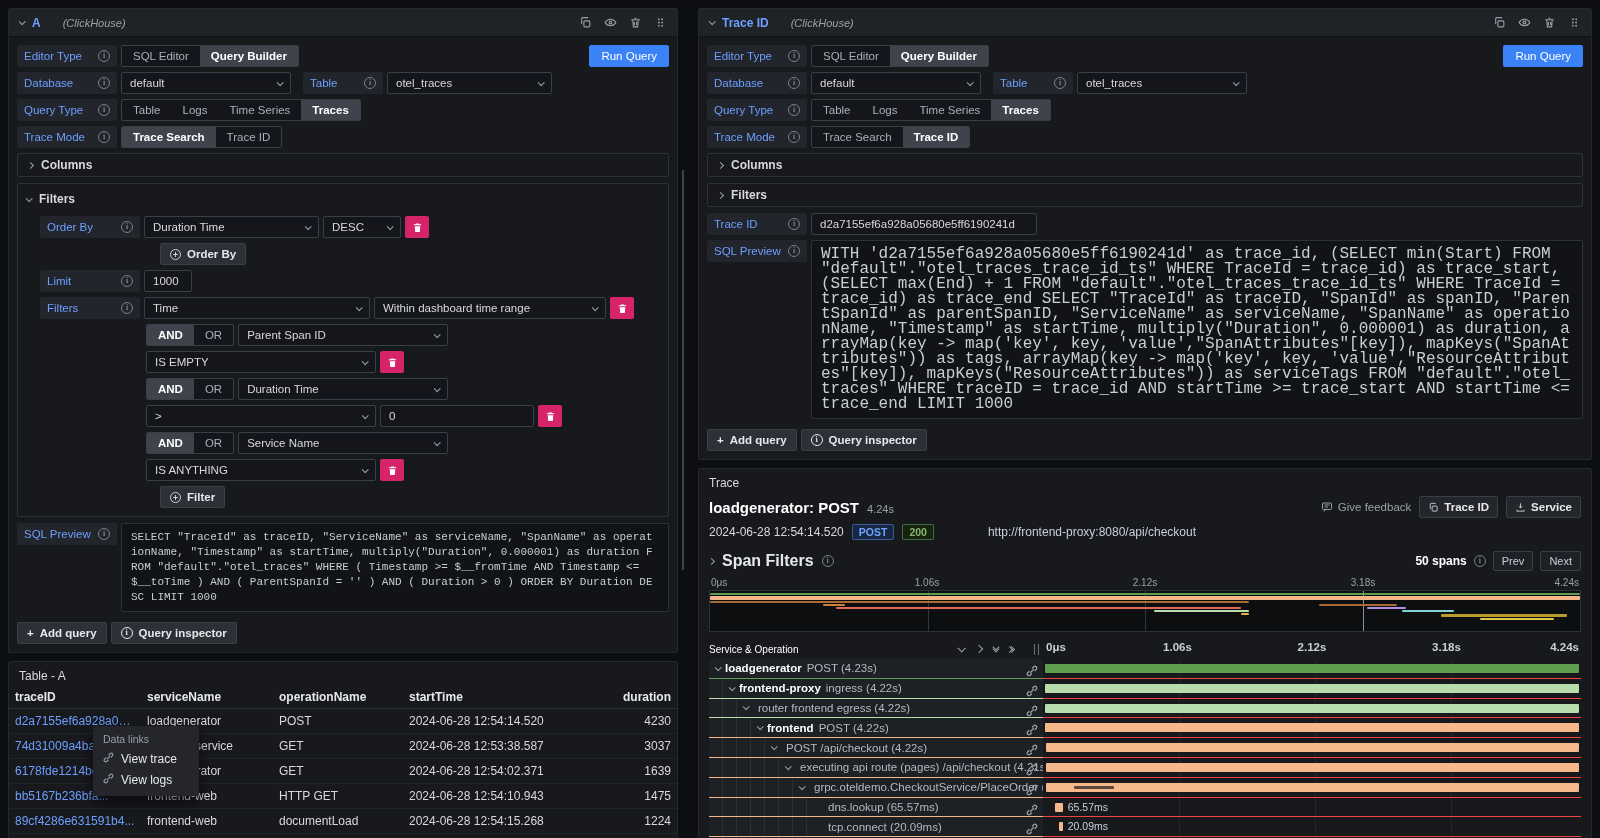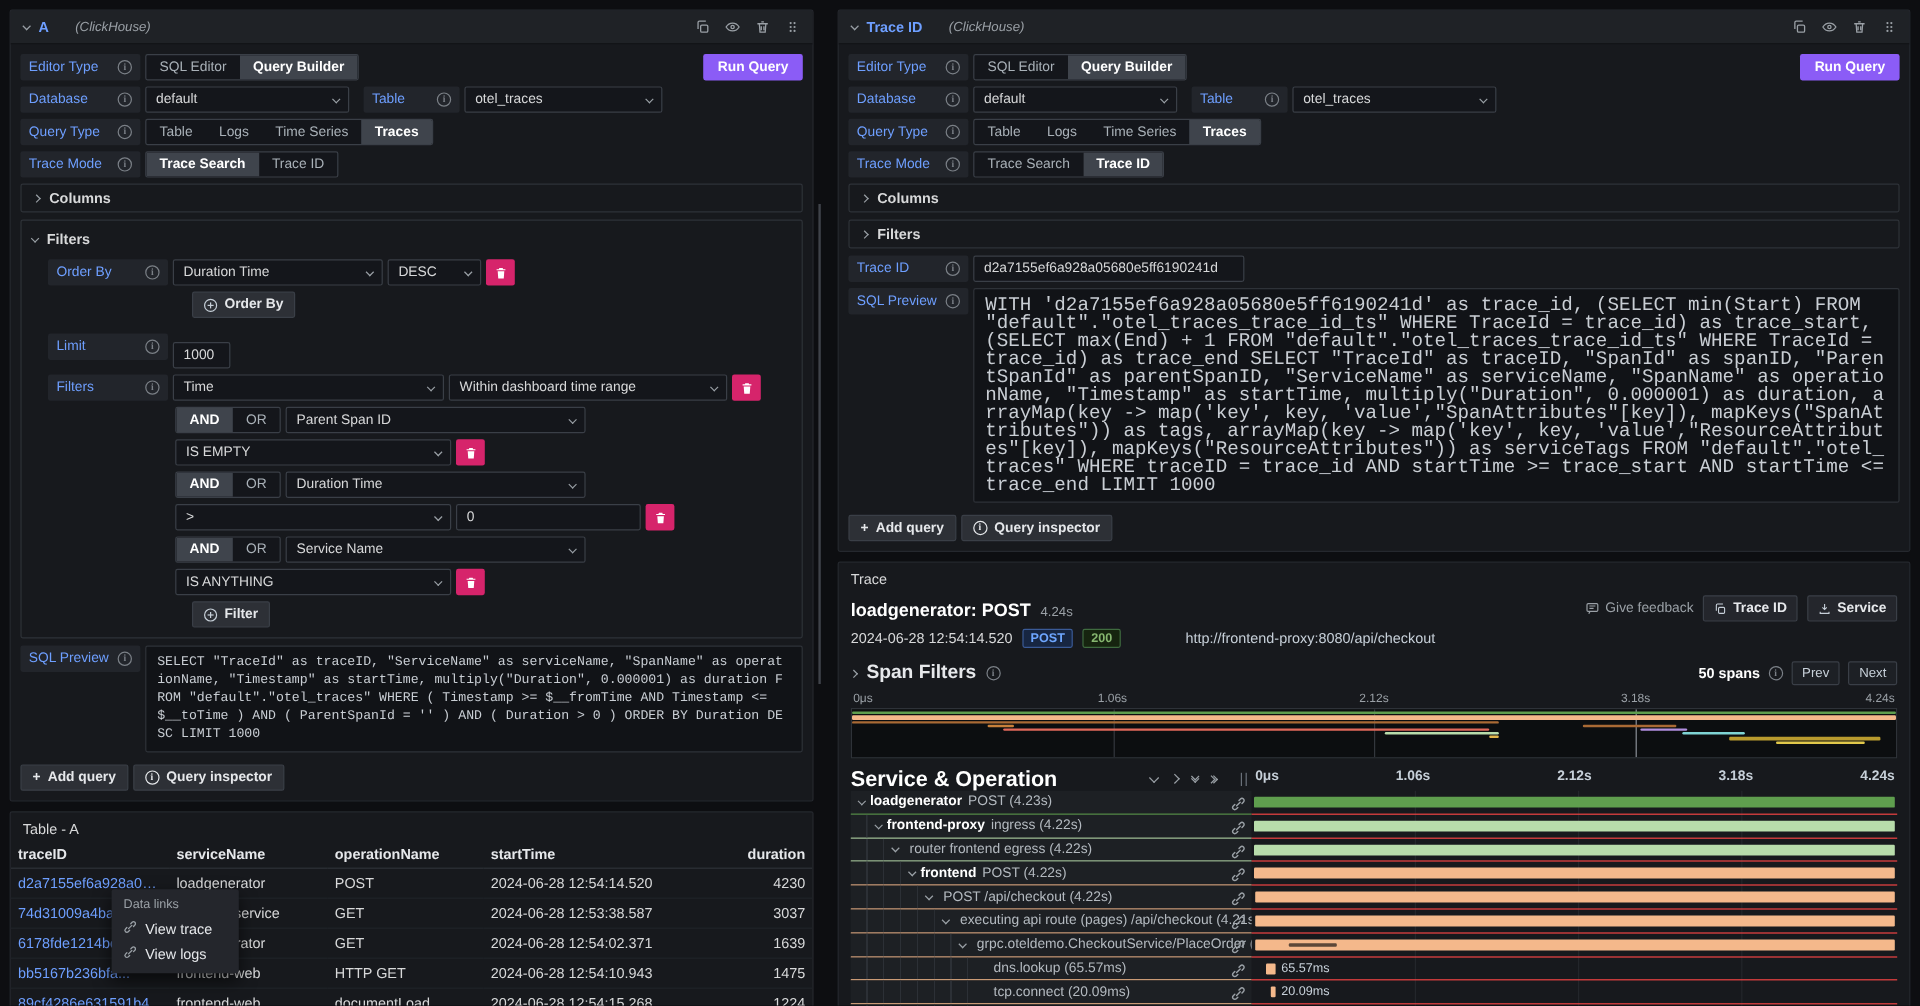--- a/index.html
+++ b/index.html
@@ -22,43 +22,43 @@
   .frow { display:flex; align-items:center; gap:4px; margin-bottom:5px; position:relative; }
   .lbl { width:100px; height:22px; background:#22252b; border-radius:2px; display:flex; align-items:center;
     justify-content:space-between; padding:0 7px; flex-shrink:0; }
   .lbl .ltx { color:#6e9fff; font-size:11.5px; }
   .lbl.w80 { width:80px; }
   .info { width:12px; height:12px; border-radius:50%; border:1px solid #7b8087; color:#7b8087;
     font:bold 8px/10px "Liberation Serif", serif; display:inline-flex; align-items:center; justify-content:center; flex-shrink:0; }
   .seg { display:flex; border:1px solid #3a3f47; border-radius:2px; background:#14161b; height:22px; overflow:hidden; }
   .segopt { padding:0 11px; line-height:20px; font-size:11.5px; color:#a9b1b8; cursor:pointer; white-space:nowrap; }
   .segopt.sel { background:#3f444c; color:#fff; font-weight:bold; }
-  .runq { margin-left:auto; height:22px; background:#8b5cf6; color:#fff; border:none; border-radius:2px;
-    font-size:11.5px; font-weight:bold; padding:0 12px; cursor:pointer; font-family:inherit; }
+  .runq { margin-left:auto; height:22px; background:#3b82f6; color:#fff; border:none; border-radius:2px;
+    font-size:11.5px; font-weight:normal; padding:0 12px; cursor:pointer; font-family:inherit; }
   .selbox { height:22px; background:#14161b; border:1px solid #3a3f47; border-radius:2px; display:flex;
     align-items:center; justify-content:space-between; padding:0 8px; gap:6px; cursor:pointer; }
   .selbox .selval { font-size:11.5px; color:#d8d9da; white-space:nowrap; overflow:hidden; }
   .inp { height:22px; background:#14161b; border:1px solid #3a3f47; border-radius:2px; padding:0 8px;
     font-size:11.5px; color:#d8d9da; display:flex; align-items:center; }
   .chev { width:6px; height:6px; border-right:1.5px solid #9aa0a6; border-bottom:1.5px solid #9aa0a6;
     display:inline-block; flex-shrink:0; }
   .chev.down { transform:rotate(45deg) translateY(-1px); }
   .chev.right { transform:rotate(-45deg); }
   .chev.sm { width:5px; height:5px; }
   .collapse { border:1px solid #2e3238; border-radius:2px; height:24px; display:flex; align-items:center;
     gap:8px; padding:0 10px; margin-bottom:6px; cursor:pointer; }
   .collapse .ctx { font-size:12px; font-weight:bold; color:#d8d9da; }
   .fbox { border:1px solid #2e3238; border-radius:2px; padding:8px 8px 8px 8px; margin-bottom:6px; }
   .fbox-head { display:flex; align-items:center; gap:8px; margin-bottom:10px; cursor:pointer; }
   .fbox-head .ctx { font-size:12px; font-weight:bold; color:#d8d9da; }
   .ml14 { margin-left:14px; }
   .ml120 { margin-left:120px; }
   .ml134 { margin-left:134px; }
-  .w175 { width:175px; } .w78 { width:78px; } .w48 { width:48px;margin-top:15px; } .w226 { width:226px; } .w232 { width:232px; }
-  .w218 { width:250px; } .w230 { width:230px; } .w154 { width:154px; } .w170 { width:170px; } .w165 { width:165px; }
+  .w175 { width:175px; } .w78 { width:78px; } .w48 { width:48px; } .w226 { width:226px; } .w232 { width:232px; }
+  .w218 { width:210px; } .w230 { width:230px; } .w154 { width:154px; } .w170 { width:170px; } .w165 { width:165px; }
   .del { width:24px; height:22px; background:#d6246b; border:none; border-radius:2px; display:flex;
     align-items:center; justify-content:center; cursor:pointer; flex-shrink:0; }
   .gbtn { height:22px; background:#2d3036; border:1px solid #3a3f47; border-radius:2px; color:#e6e8eb;
     font-size:11.5px; font-weight:bold; display:inline-flex; align-items:center; gap:6px; padding:0 9px;
     cursor:pointer; font-family:inherit; }
   .oplus { width:11px; height:11px; border:1px solid #c7d0d9; border-radius:50%; position:relative; display:inline-block; }
   .oplus::before { content:""; position:absolute; left:2px; right:2px; top:50%; height:1px; margin-top:-0.5px; background:#c7d0d9; }
   .oplus::after { content:""; position:absolute; top:2px; bottom:2px; left:50%; width:1px; margin-left:-0.5px; background:#c7d0d9; }
   .codebox { flex:1; background:#111317; border:1px solid #2e3238; border-radius:2px; padding:6px 9px;
     font-family:"Liberation Mono", monospace; color:#c9ced4; word-break:break-all; line-height:15px; }
@@ -101,21 +101,21 @@
   .sf-count { font-size:12px; font-weight:bold; color:#fff; }
   .pnbtn { height:20px; background:#1d2025; border:1px solid #3a3f47; border-radius:2px; color:#c7d0d9;
     font-size:11px; padding:0 8px; cursor:pointer; font-family:inherit; }
   .maxis { position:relative; height:13px; margin-top:6px; font-size:10px; color:#9aa0a6; }
   .maxis span { position:absolute; top:0; }
   .mmap { position:relative; height:42px; border:1px solid #2e3238; background:#0c0e10; overflow:hidden; cursor:crosshair; }
   .mgrid { position:absolute; top:0; bottom:0; width:1px; background:#33373d; }
   .mspan { position:absolute; border-radius:1px; }
   .so-head { display:flex; margin-top:7px; height:20px; align-items:center; }
   .so-left { width:334px; display:flex; align-items:center; gap:10px; flex-shrink:0; }
-  .so-title { font-size:18px; font-weight:bold; color:#fff; }
+  .so-title { font-size:10px; font-weight:normal; color:#fff; }
   .so-icons { display:flex; gap:12px; align-items:center; margin-left:auto; padding-right:6px; }
   .dbl { display:inline-flex; }
   .dbl .chev { margin-left:-3px; }
   .rot90 { transform:rotate(90deg); }
   .resz { width:5px; height:11px; border-left:1px solid #6a717a; border-right:1px solid #6a717a; margin:0 4px; }
   .so-lane { flex:1; position:relative; font-size:11.5px; font-weight:bold; color:#c7d0d9; height:100%; }
   .so-lane span { position:absolute; top:2px; }
   .tree { position:relative; }
   .tgrid { position:absolute; top:0; bottom:0; width:1px; background:#23262b; z-index:0; }
   .trow { display:flex; height:19.8px; position:relative; }

